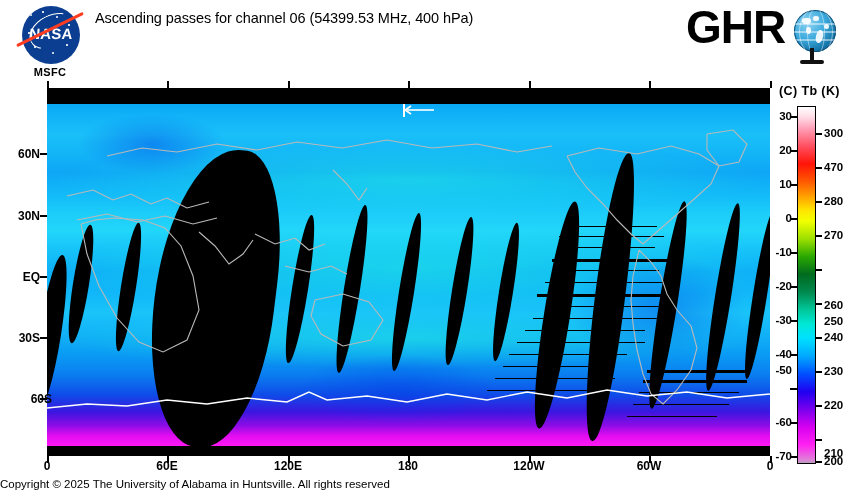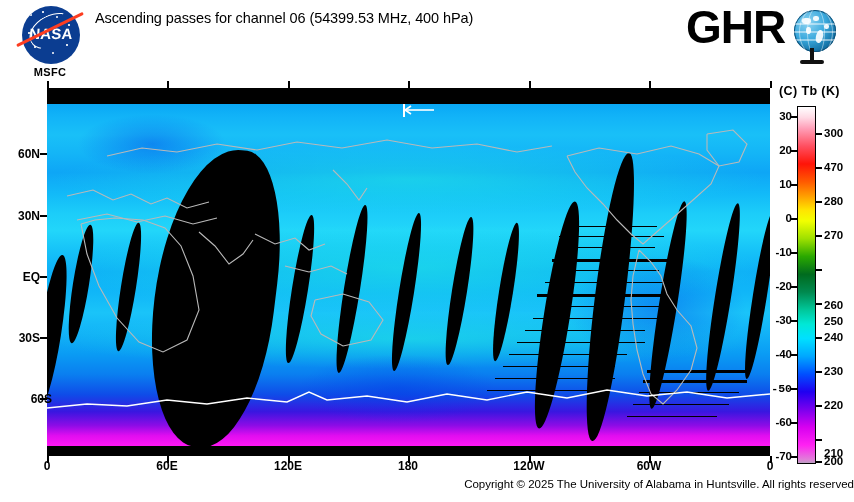--- a/index.html
+++ b/index.html
@@ -152,21 +152,21 @@
           border:1px solid #000;}
   .cb-lab-l{position:absolute;font-size:11.5px;font-weight:bold;
             text-align:right;width:34px;left:758px;}
   .cb-tick-l{position:absolute;left:790px;width:7px;height:1.6px;
              background:#000;}
   .cb-lab-r{position:absolute;font-size:11.5px;font-weight:bold;left:824px;}
   .cb-tick-r{position:absolute;left:815px;width:7px;height:1.6px;
              background:#000;}
 
   
-  #footer{position:absolute;left:0;top:478px;width:854px;text-align:right;
+  #footer{position:absolute;left:0;top:478px;width:854px;text-align:left;
           font-size:11.5px;}
 </style>
 </head>
 <body>
 
 <div id="header">
 
   <div id="nasa-logo">
     <div class="nasa-ball">
       <div class="nasa-stars">
@@ -349,21 +349,21 @@
   <div class="cb-lab-l" style="top:212px;">0</div>
   <div class="cb-tick-l" style="top:218px;"></div>
   <div class="cb-lab-l" style="top:246px;">-10</div>
   <div class="cb-tick-l" style="top:252px;"></div>
   <div class="cb-lab-l" style="top:280px;">-20</div>
   <div class="cb-tick-l" style="top:286px;"></div>
   <div class="cb-lab-l" style="top:314px;">-30</div>
   <div class="cb-tick-l" style="top:320px;"></div>
   <div class="cb-lab-l" style="top:348px;">-40</div>
   <div class="cb-tick-l" style="top:354px;"></div>
-  <div class="cb-lab-l" style="top:382px;font-family:Liberation Mono, monospace;">-50</div>
+  <div class="cb-lab-l" style="top:364px;">-50</div>
   <div class="cb-tick-l" style="top:388px;"></div>
   <div class="cb-lab-l" style="top:416px;">-60</div>
   <div class="cb-tick-l" style="top:422px;"></div>
   <div class="cb-lab-l" style="top:450px;">-70</div>
   <div class="cb-tick-l" style="top:456px;"></div>
 
   <div class="cb-lab-r" style="top:127px;">300</div>
   <div class="cb-tick-r" style="top:133px;"></div>
   <div class="cb-lab-r" style="top:161px;">470</div>
   <div class="cb-tick-r" style="top:167px;"></div>

